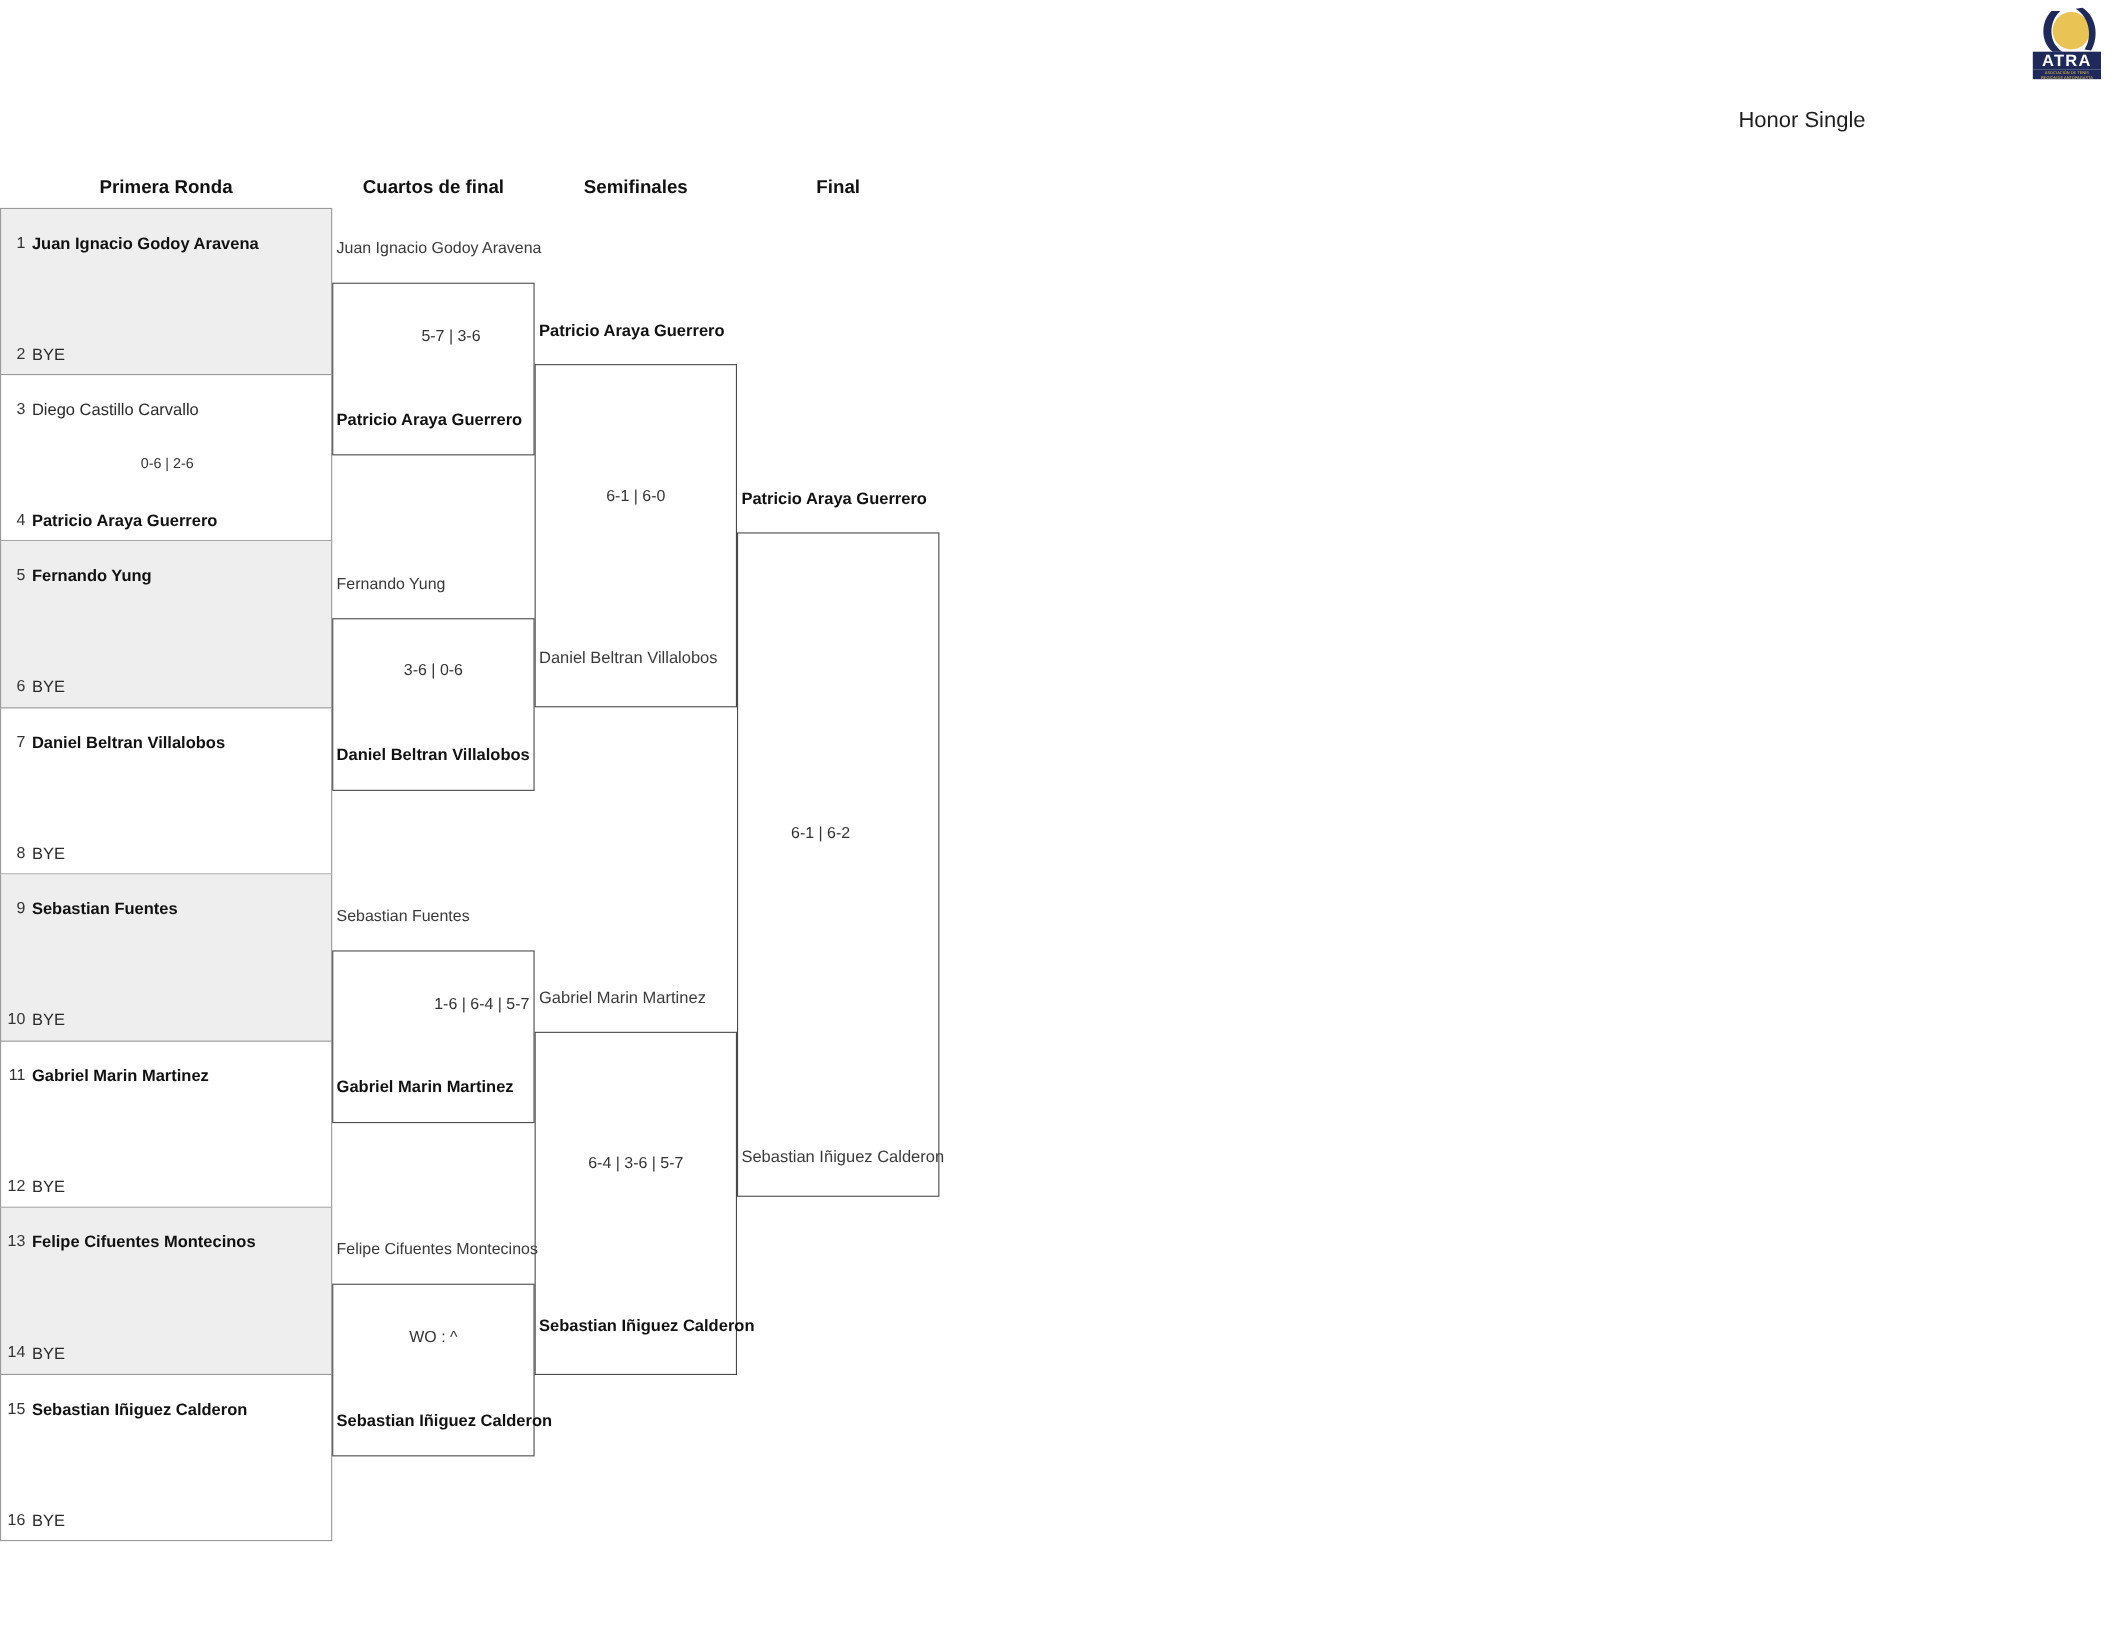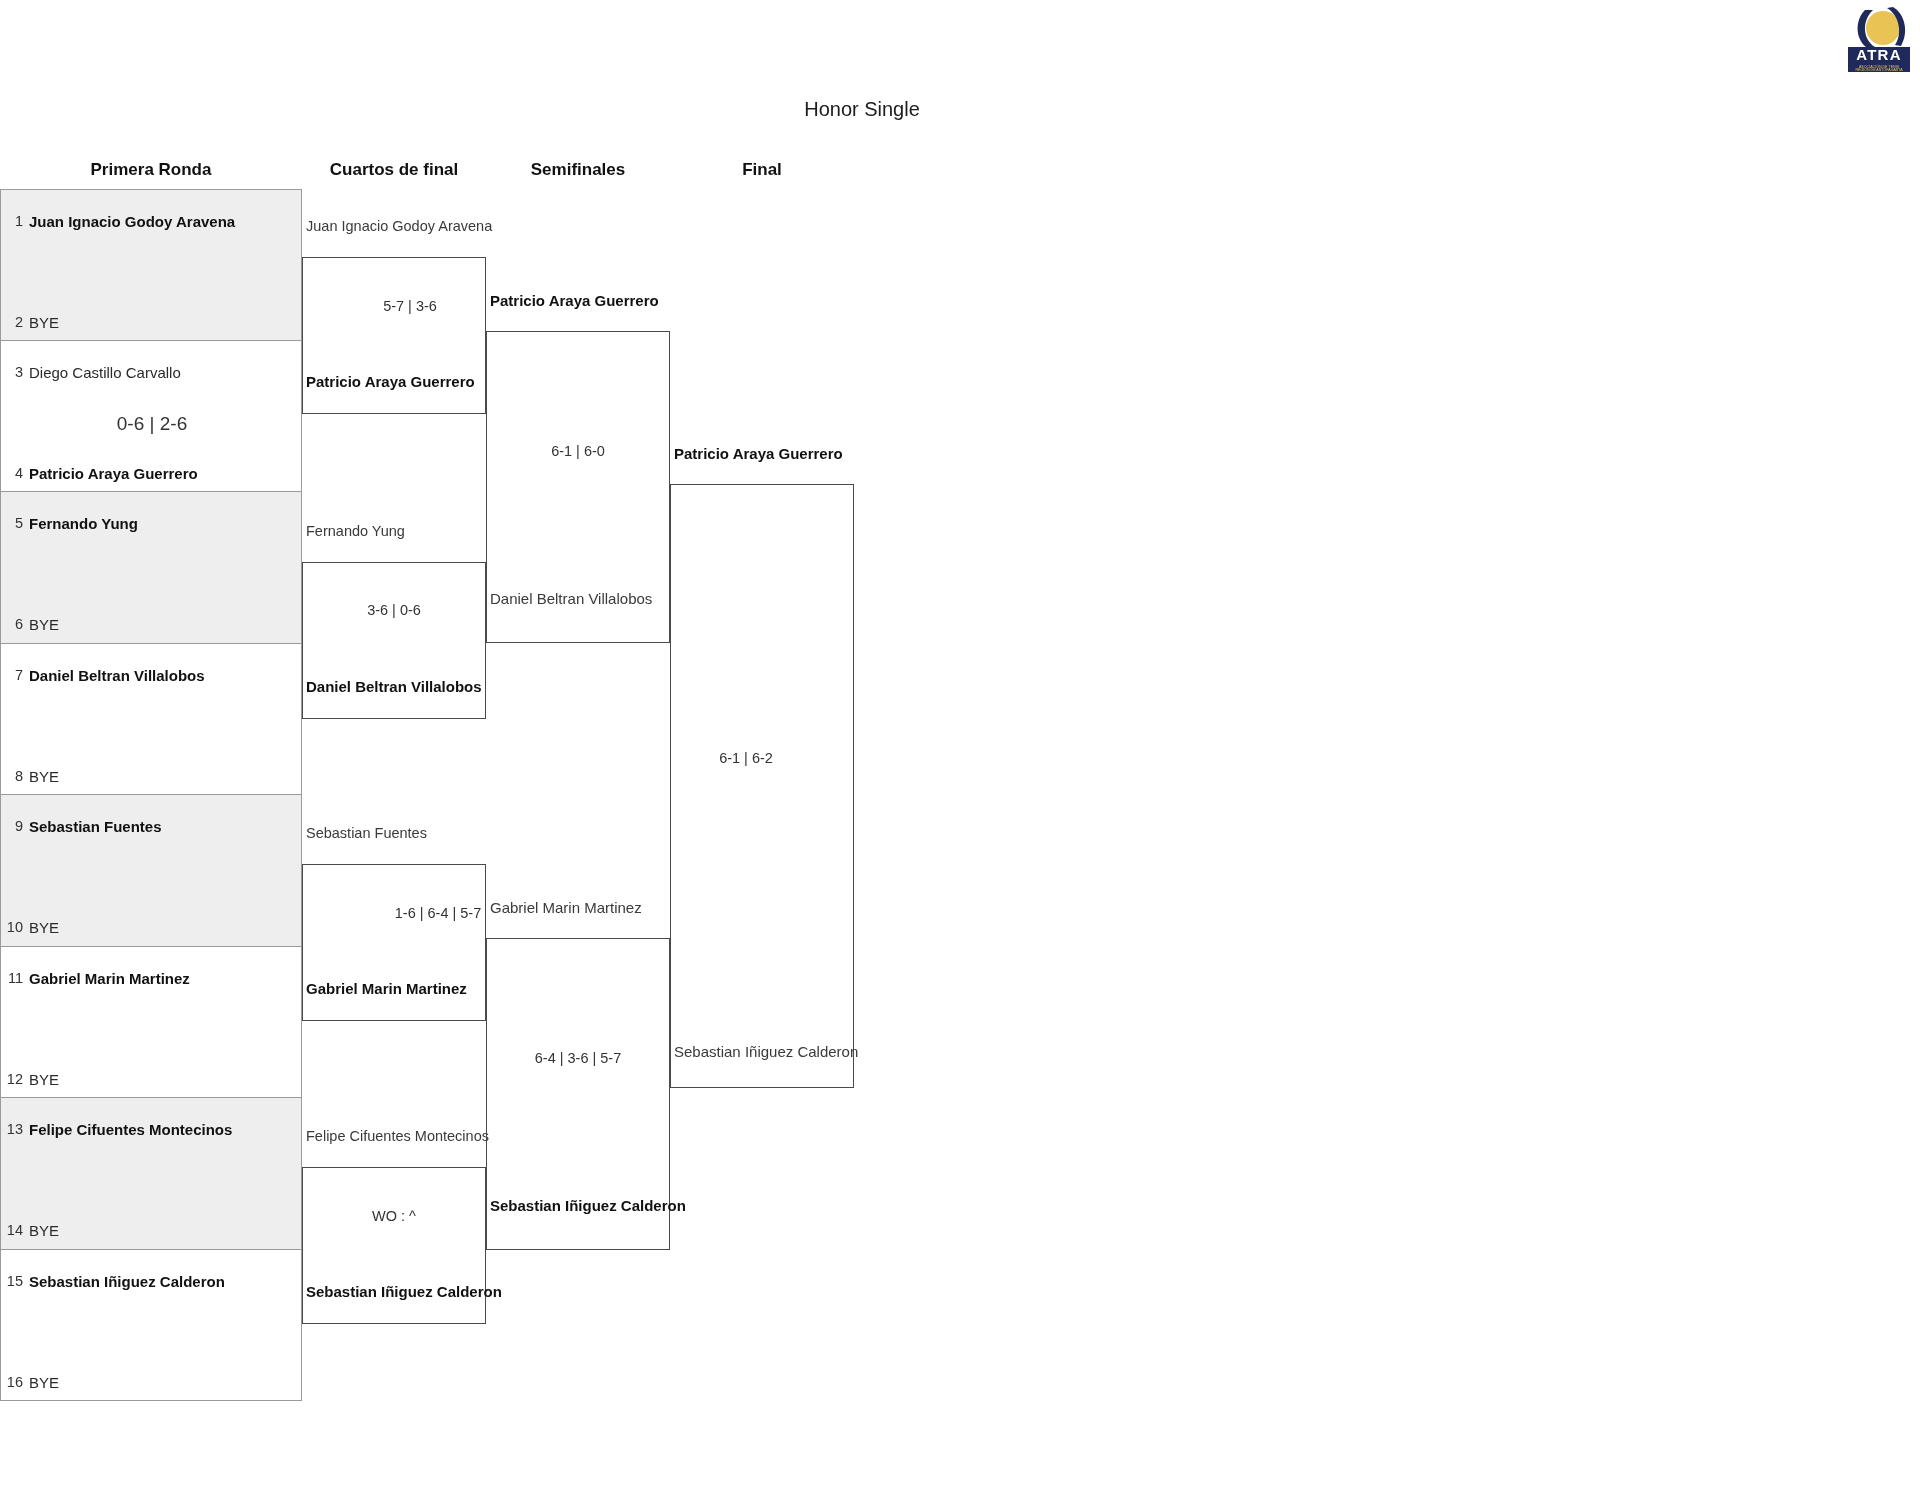--- a/index.html
+++ b/index.html
@@ -21,21 +21,21 @@
     font-size:25px;line-height:31px;font-weight:400;color:#1c1c1c;
     letter-spacing:-0.2px;white-space:pre-line;
   }
   .logo{
     position:absolute;left:1843px;top:2px;width:72px;height:72px;
   }
   .logo svg{display:block;}
 
   .bracket-title{
     position:absolute;left:0;top:98px;width:1756px;
-    text-align:center;font-size:20px;color:#1c1c1c;padding-left:44px;
+    text-align:right;font-size:20px;color:#1c1c1c;
   }
   .bracket-title .inner{display:inline-block;transform:translateX(-60px);}
 
   
   .round-head{
     position:absolute;top:160px;
     font-size:17px;font-weight:700;color:#111;text-align:center;
   }
   .rh-0{left:0px;width:302px;}
   .rh-1{left:302px;width:184px;}
@@ -59,21 +59,21 @@
   }
   .r1-name{
     position:absolute;left:28px;font-size:15px;color:#2a2a2a;
     white-space:nowrap;
   }
   .r1-name.win{font-weight:700;color:#111;}
   .r1-top{top:23px;}
   .r1-bot{top:124px;}
   .r1-score{
     position:absolute;left:0;width:302px;top:72px;
-    text-align:center;font-size:19px;color:#333;
+    text-align:center;font-size:13px;color:#333;
   }
 
   
   .mbox{
     position:absolute;box-sizing:border-box;
     border:1px solid #4a4a4a;
   }
   .m-loser{
     position:absolute;font-size:14.5px;color:#3a3a3a;white-space:nowrap;
   }

